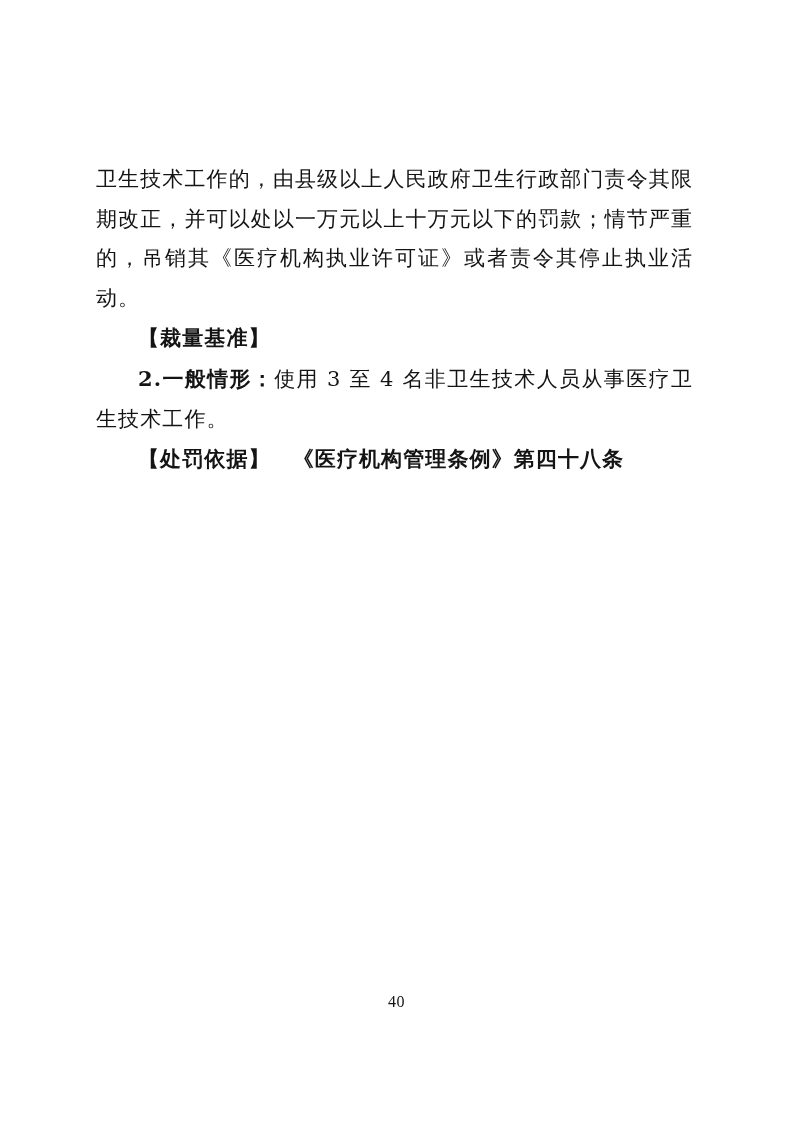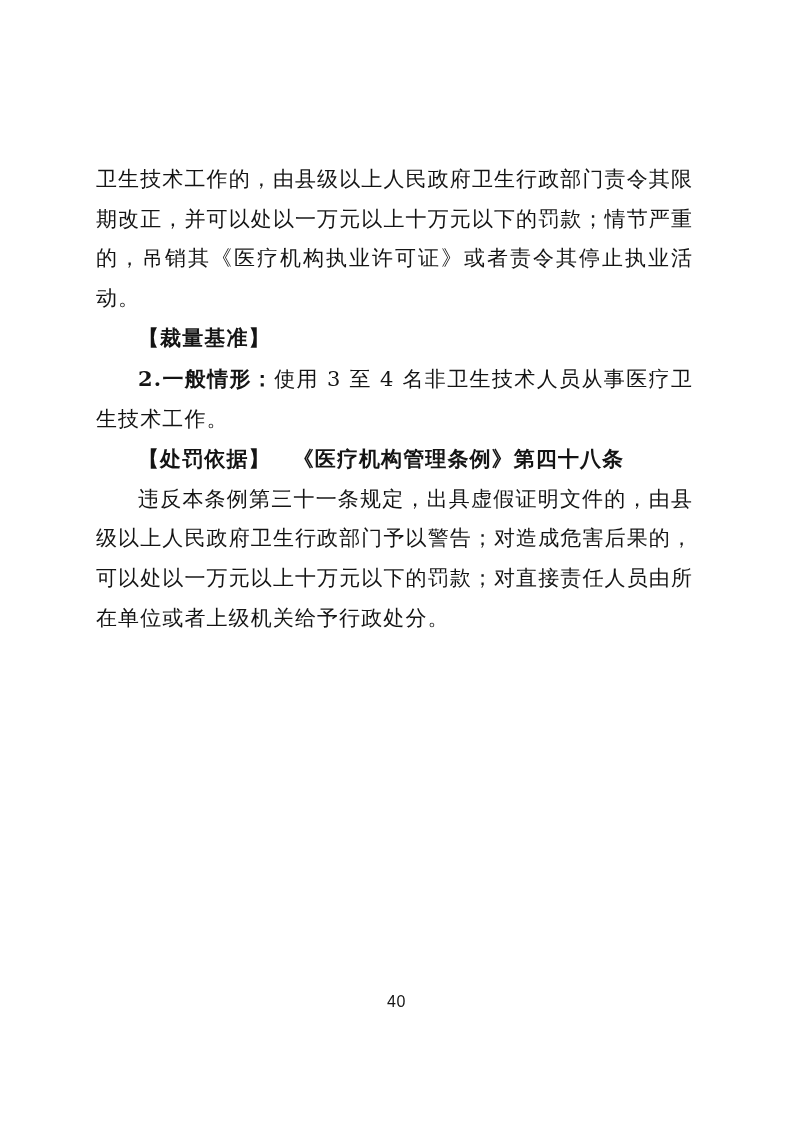--- a/index.html
+++ b/index.html
@@ -40,21 +40,21 @@
   }
   .footer {
     position: absolute;
     left: 0;
     right: 0;
     top: 993px;
     text-align: center;
     font-size: 16px;
     letter-spacing: 0.5px;
     color: #141414;
-    font-family: Liberation Sans, sans-serif;
+    font-family: Liberation Serif, serif;
   }
 </style>
 </head>
 <body>
 
 <div class="page">
   <div class="content">
 
     <p class="para no-indent"><span>卫生技术工作的，由县级以上人民政府卫生行政部门责令其限期改正，并可以处以一万元以上十万元以下的罚款；情节严重的，吊销其《医疗机构执业许可证》或者责令其停止执业活动。</span></p>
 
@@ -63,18 +63,17 @@
 
 
     <p class="para"><b>2.一般情形：</b><span>使用 3 至 4 名非卫生技术人员从事医疗卫生技术工作。</span></p>
 
 
 
 
 
     <p class="para"><b>【处罚依据】　《医疗机构管理条例》第四十八条</b></p>
 
-    <p class="para"><span>违反本条例第三十一条规定，出具虚假证明文件的，由县级以上人民政府卫生行政部门予以警告；对造成危害后果的，可以处以一万元以上十万元以下的罚款；对直接责任人员由所在单位或者上级机关给予行政处分。</span></p>
 
   </div>
 
   <div class="footer">40</div>
 </div>
 
 </body></html>

